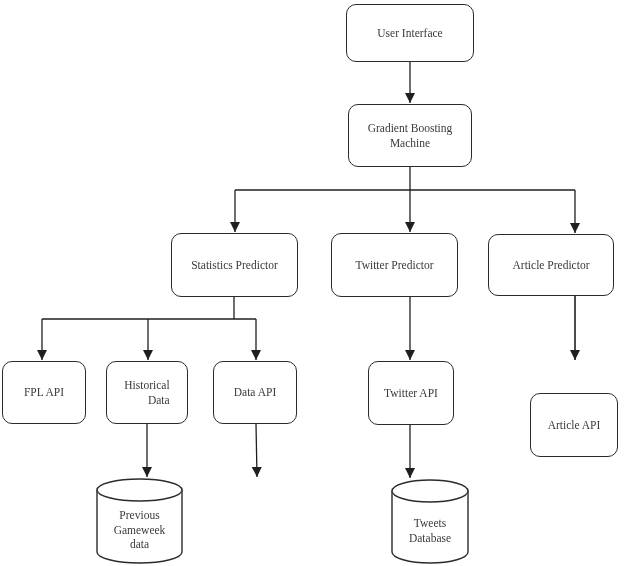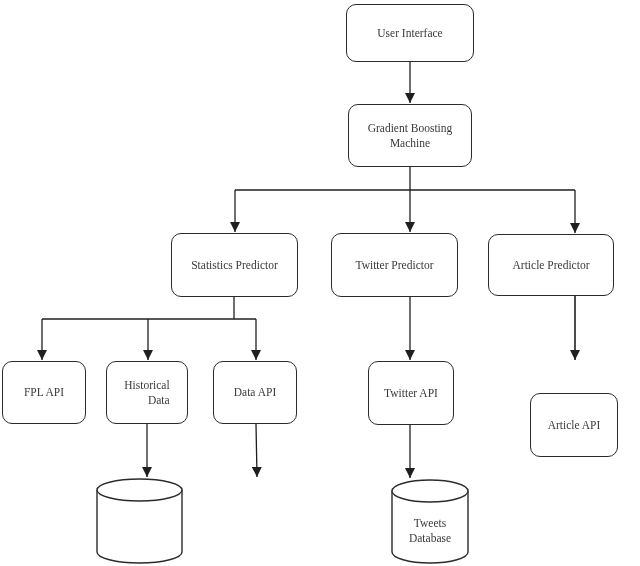--- a/index.html
+++ b/index.html
@@ -154,20 +154,23 @@
     <div class="node-label">Article API</div>
   </div>
 
   <div class="cylinder" id="c-prev-gameweek">
     <svg class="cyl-shape" width="87" height="86" viewBox="0 0 87 86">
       <g stroke="#2b2b2b" stroke-width="1.4" fill="#ffffff">
         <path d="M1,12 V74 A42.5,11 0 0 0 86,74 V12"></path>
         <ellipse cx="43.5" cy="12" rx="42.5" ry="11"></ellipse>
       </g>
     </svg>
+    <div class="cyl-label">Previous
+Gameweek
+data</div>
   </div>
 
 
   <div class="cylinder" id="c-tweets-db">
     <svg class="cyl-shape" width="78" height="85" viewBox="0 0 78 85">
       <g stroke="#2b2b2b" stroke-width="1.4" fill="#ffffff">
         <path d="M1,12 V73 A38,11 0 0 0 77,73 V12"></path>
         <ellipse cx="39" cy="12" rx="38" ry="11"></ellipse>
       </g>
     </svg>

